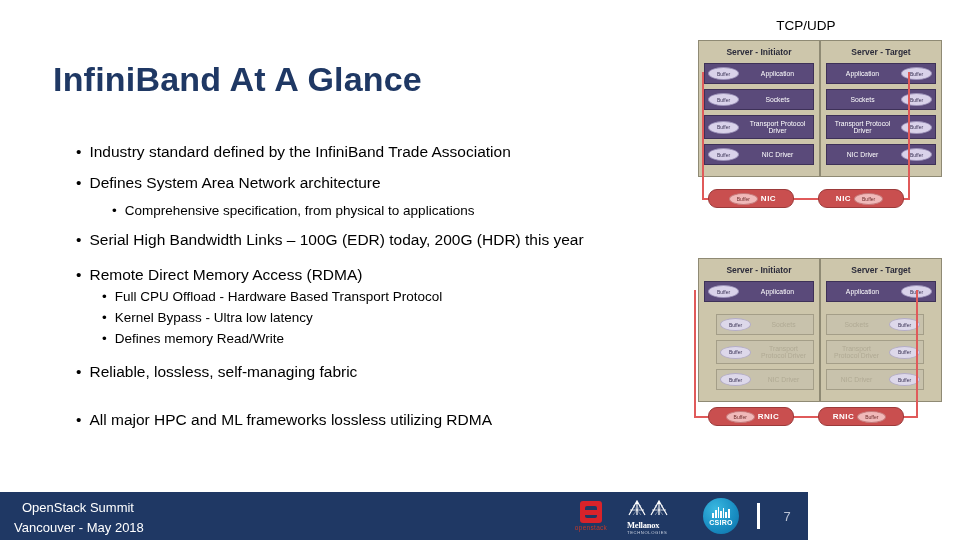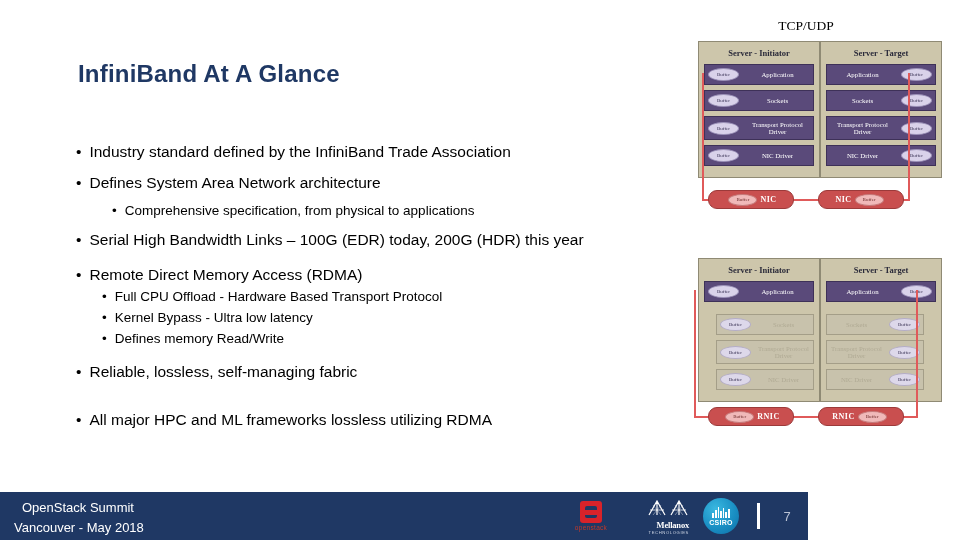--- a/index.html
+++ b/index.html
@@ -7,22 +7,22 @@
   body {
     background:#ffffff;
     font-family:"Liberation Sans", sans-serif;
     position:relative;
     overflow:hidden;
   }
 
   
   .slide-title {
     position:absolute;
-    left:78px; top:60px;
-    font-size:24px;
+    left:53px; top:60px;
+    font-size:34px;
     font-weight:bold;
     color:#1f3864;
     letter-spacing:0.2px;
     white-space:nowrap;
   }
 
   
   .body-list {
     position:absolute;
     left:64px; top:143px;
@@ -42,21 +42,21 @@
   .lvl1 { font-size:15.5px; margin-top:0; padding-left:12px; }
   .lvl2 { font-size:13.5px; padding-left:48px; }
   .lvl2b { font-size:13.5px; padding-left:38px; }
   .gap-sm { margin-top:10px; }
   .gap-md { margin-top:13px; }
   .gap-lg { margin-top:16px; }
   .gap-xl { margin-top:30px; }
   .gap-xs { margin-top:5px; }
 
   
-  .diagram-wrap { position:absolute;font-family:Liberation Serif, serif; }
+  .diagram-wrap { position:absolute; }
   #tcp-diagram { left:664px; top:18px; width:284px; }
   #rdma-diagram { left:664px; top:258px; width:284px; }
 
   .diagram-label {
     text-align:center;
     font-size:13.5px;
     color:#000000;
     margin-bottom:7px;
   }
   #rdma-diagram .diagram-label { margin-bottom:6px; }
@@ -209,21 +209,21 @@
     width:12px; height:5px;
     background:#d8232a;
   }
   .os-text {
     font-size:6.5px;
     color:#c0392b;
     letter-spacing:0.3px;
     margin-top:1px;
   }
 
-  .logo-mellanox { width:62px; text-align:right; }
+  .logo-mellanox { width:62px; text-align:left; }
   .mlx-text {
     font-size:8.5px;
     font-weight:bold;
     color:#ffffff;
     font-family:"Liberation Serif", serif;
     margin-top:0px;
     letter-spacing:-0.2px;
   }
   .mlx-sub {
     font-size:4.2px;

